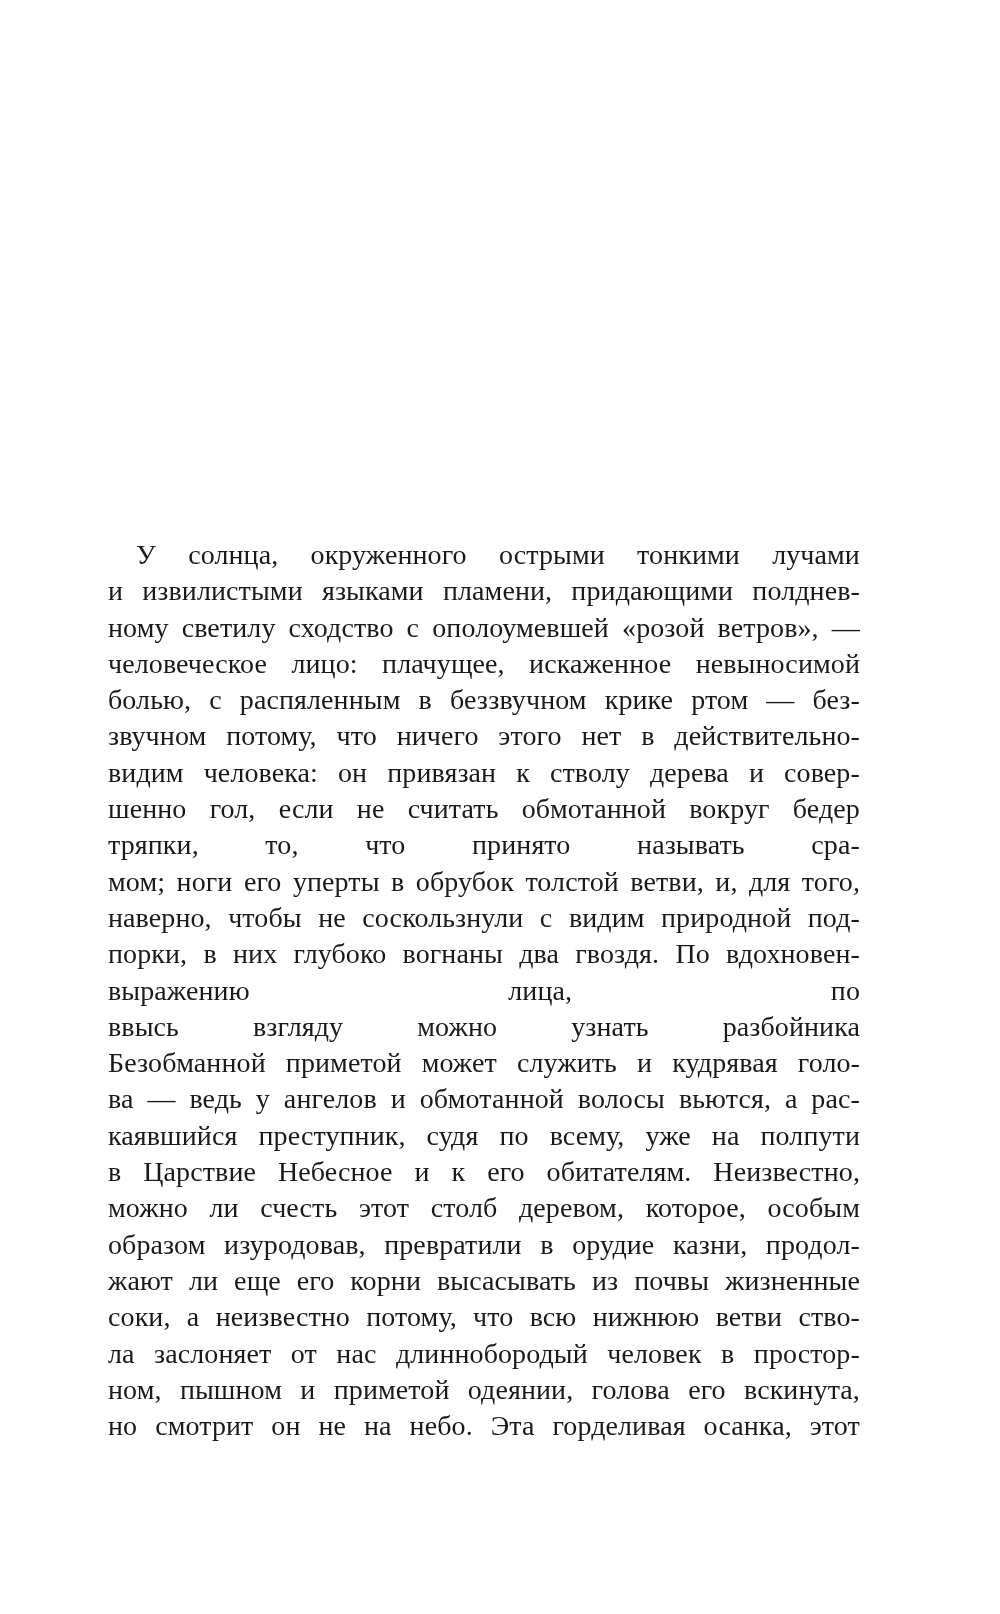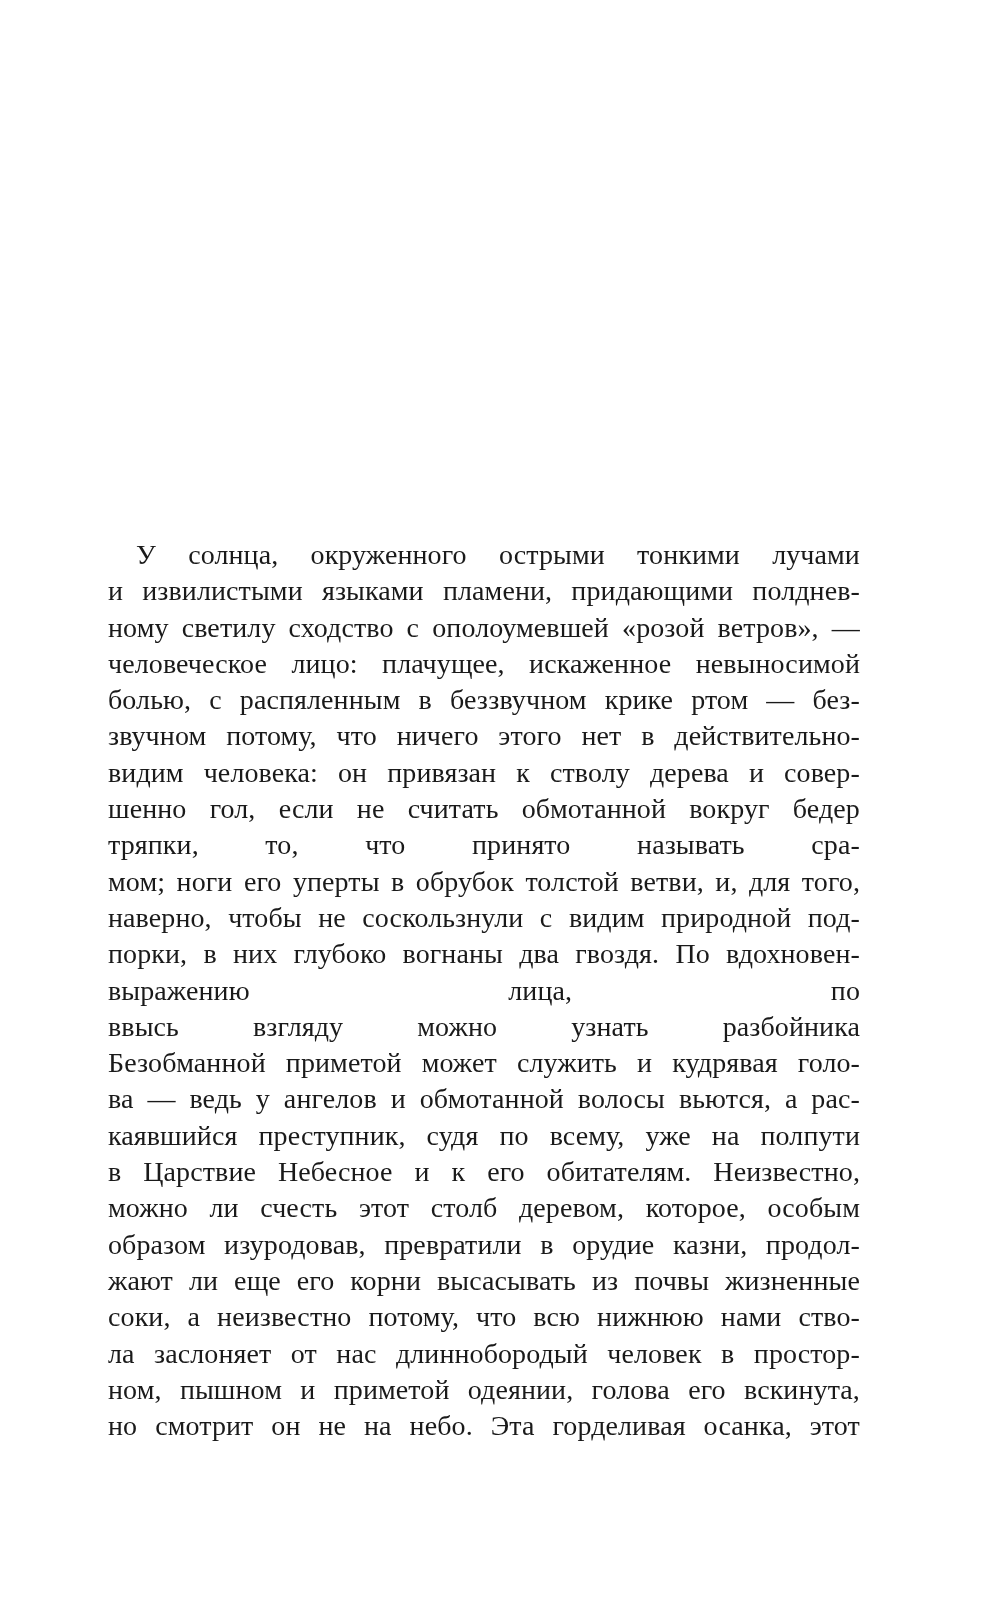--- a/index.html
+++ b/index.html
@@ -58,18 +58,18 @@
       <div class="line"><span>порки,</span><span>в</span><span>них</span><span>глубоко</span><span>вогнаны</span><span>два</span><span>гвоздя.</span><span>По</span><span>вдохновен-</span></div>
       <div class="line"><span>выражению</span><span>лица,</span><span>по</span></div>
       <div class="line"><span>ввысь</span><span>взгляду</span><span>можно</span><span>узнать</span><span>разбойника</span></div>
       <div class="line"><span>Безобманной</span><span>приметой</span><span>может</span><span>служить</span><span>и</span><span>кудрявая</span><span>голо-</span></div>
       <div class="line"><span>ва</span><span>—</span><span>ведь</span><span>у</span><span>ангелов</span><span>и</span><span>обмотанной</span><span>волосы</span><span>вьются,</span><span>а</span><span>рас-</span></div>
       <div class="line"><span>каявшийся</span><span>преступник,</span><span>судя</span><span>по</span><span>всему,</span><span>уже</span><span>на</span><span>полпути</span></div>
       <div class="line"><span>в</span><span>Царствие</span><span>Небесное</span><span>и</span><span>к</span><span>его</span><span>обитателям.</span><span>Неизвестно,</span></div>
       <div class="line"><span>можно</span><span>ли</span><span>счесть</span><span>этот</span><span>столб</span><span>деревом,</span><span>которое,</span><span>особым</span></div>
       <div class="line"><span>образом</span><span>изуродовав,</span><span>превратили</span><span>в</span><span>орудие</span><span>казни,</span><span>продол-</span></div>
       <div class="line"><span>жают</span><span>ли</span><span>еще</span><span>его</span><span>корни</span><span>высасывать</span><span>из</span><span>почвы</span><span>жизненные</span></div>
-      <div class="line"><span>соки,</span><span>а</span><span>неизвестно</span><span>потому,</span><span>что</span><span>всю</span><span>нижнюю</span><span>нами</span><span>ство-</span></div>
+      <div class="line"><span>соки,</span><span>а</span><span>неизвестно</span><span>потому,</span><span>что</span><span>всю</span><span>нижнюю</span><span>ветви</span><span>ство-</span></div>
       <div class="line"><span>ла</span><span>заслоняет</span><span>от</span><span>нас</span><span>длиннобородый</span><span>человек</span><span>в</span><span>простор-</span></div>
       <div class="line"><span>ном,</span><span>пышном</span><span>и</span><span>приметой</span><span>одеянии,</span><span>голова</span><span>его</span><span>вскинута,</span></div>
       <div class="line"><span>но</span><span>смотрит</span><span>он</span><span>не</span><span>на</span><span>небо.</span><span>Эта</span><span>горделивая</span><span>осанка,</span><span>этот</span></div>
     </div>
 </div>
 
 </body></html>

